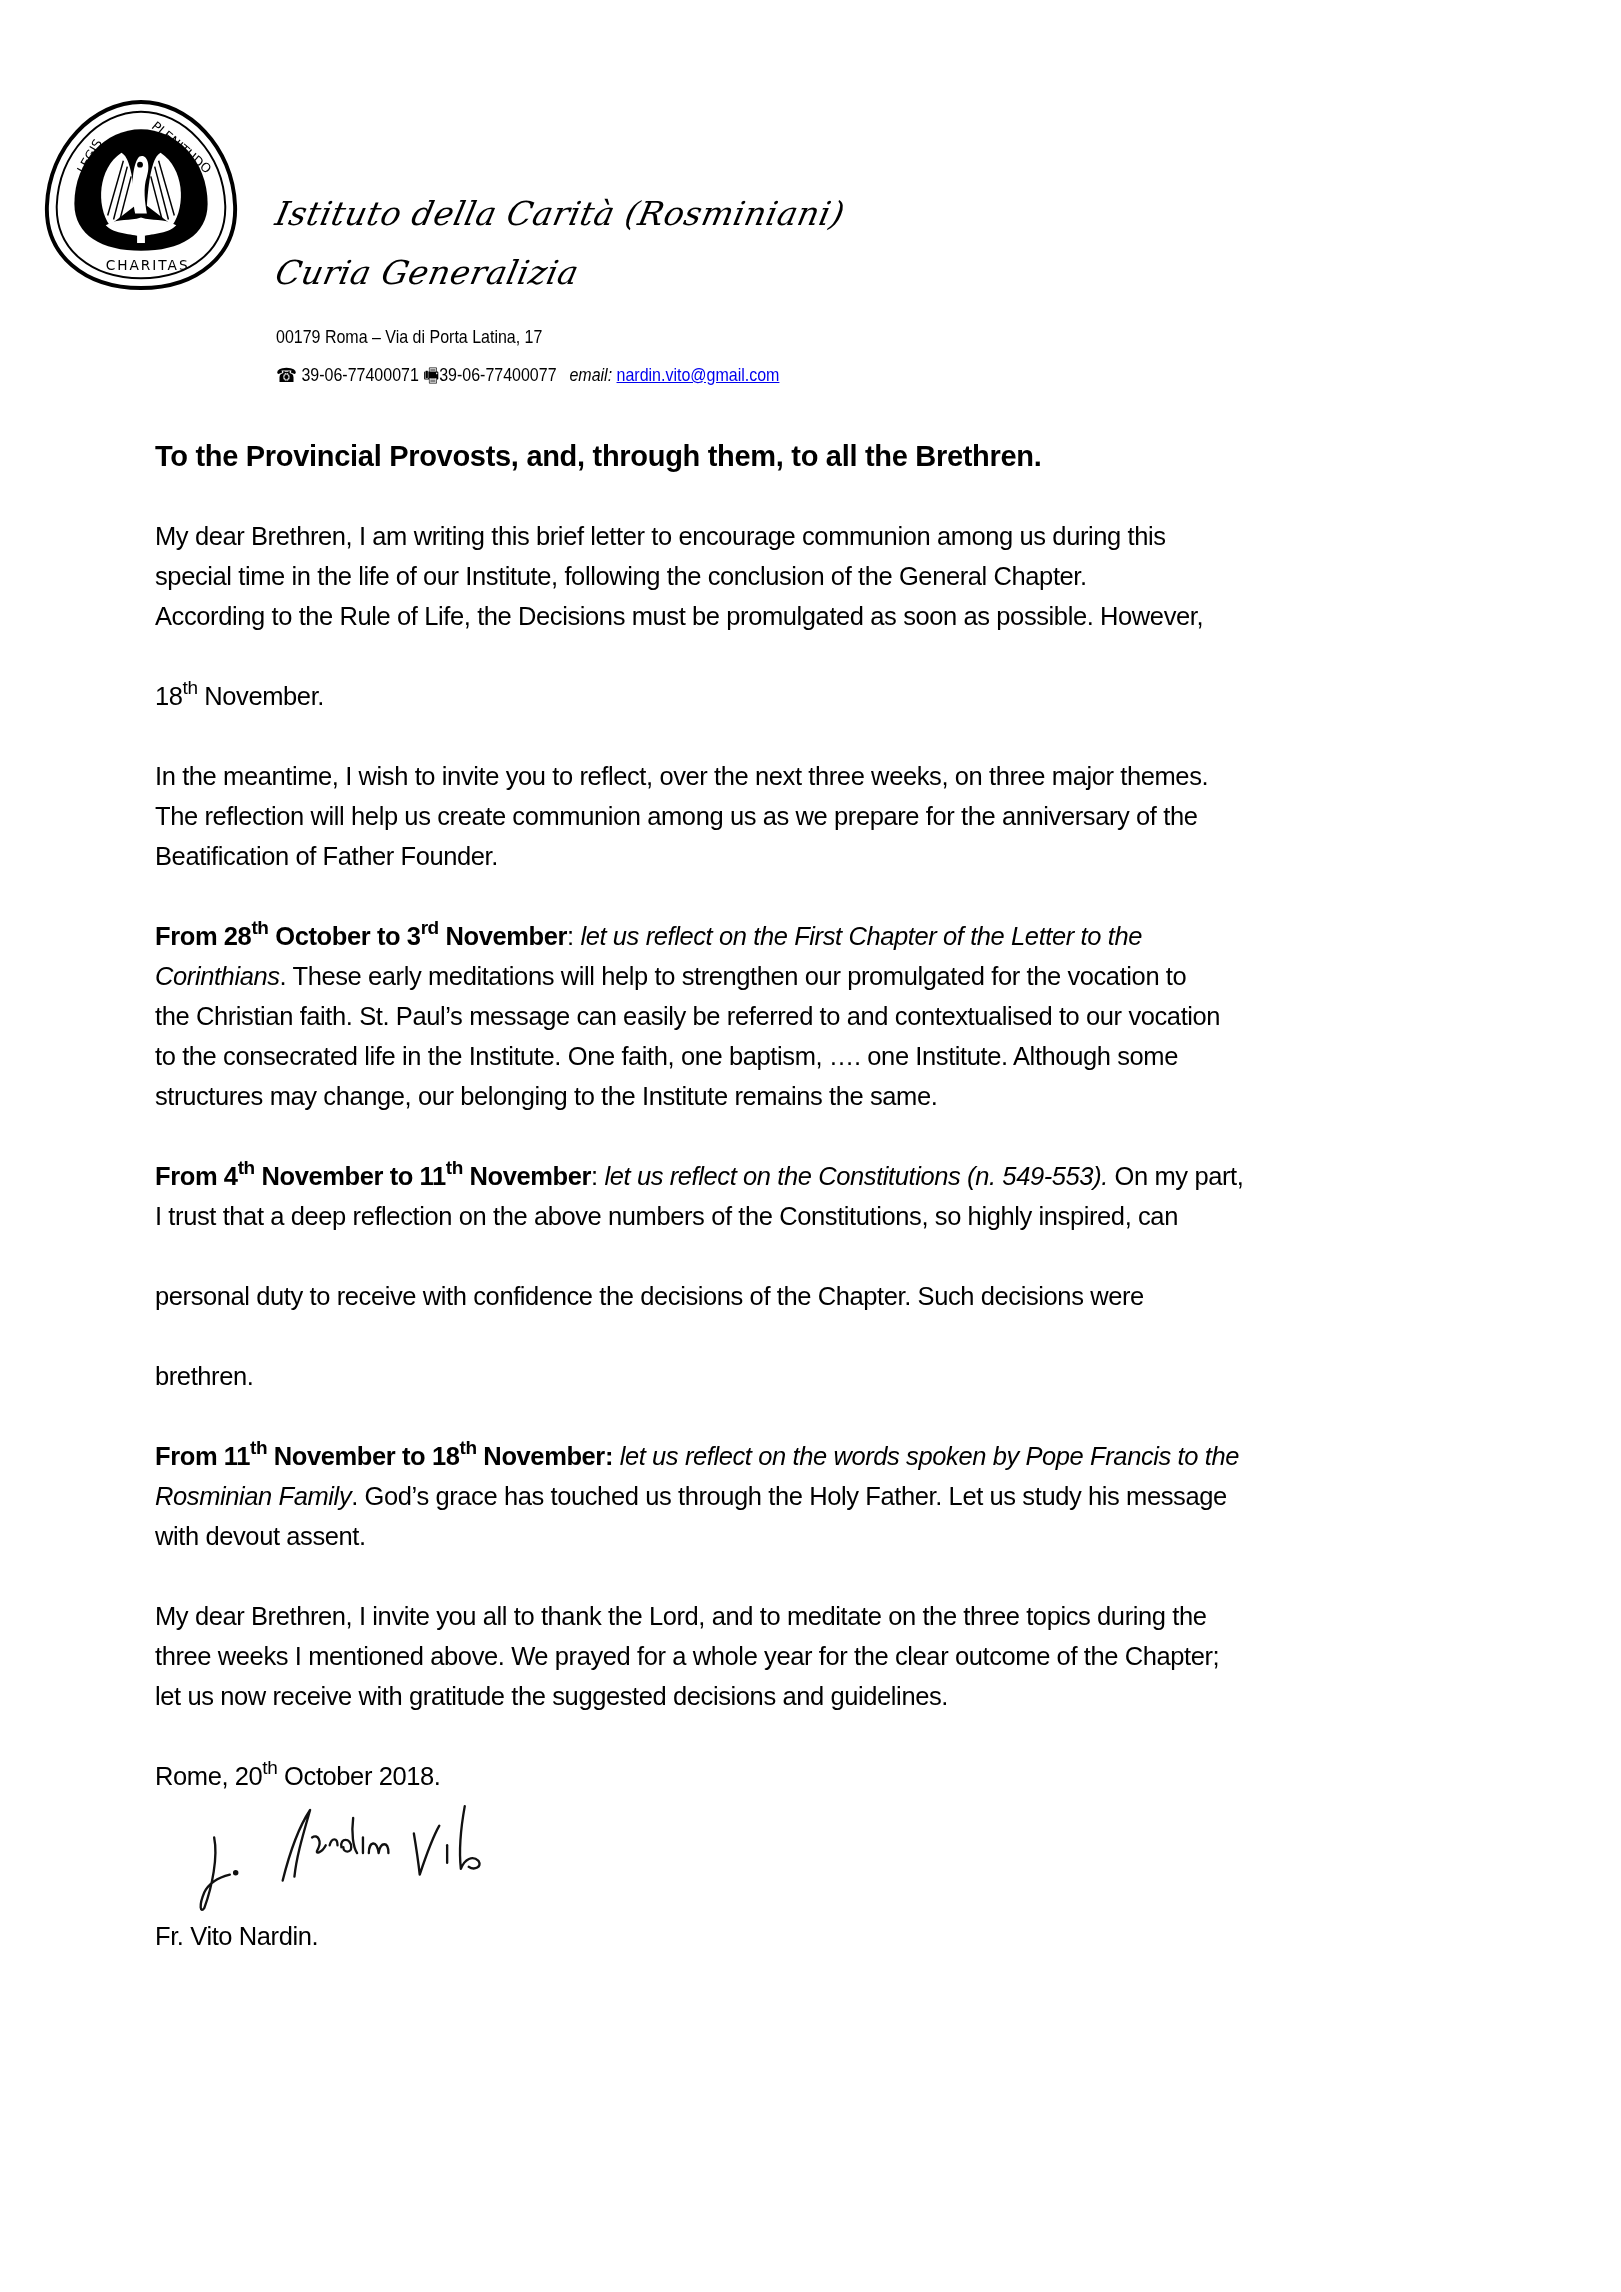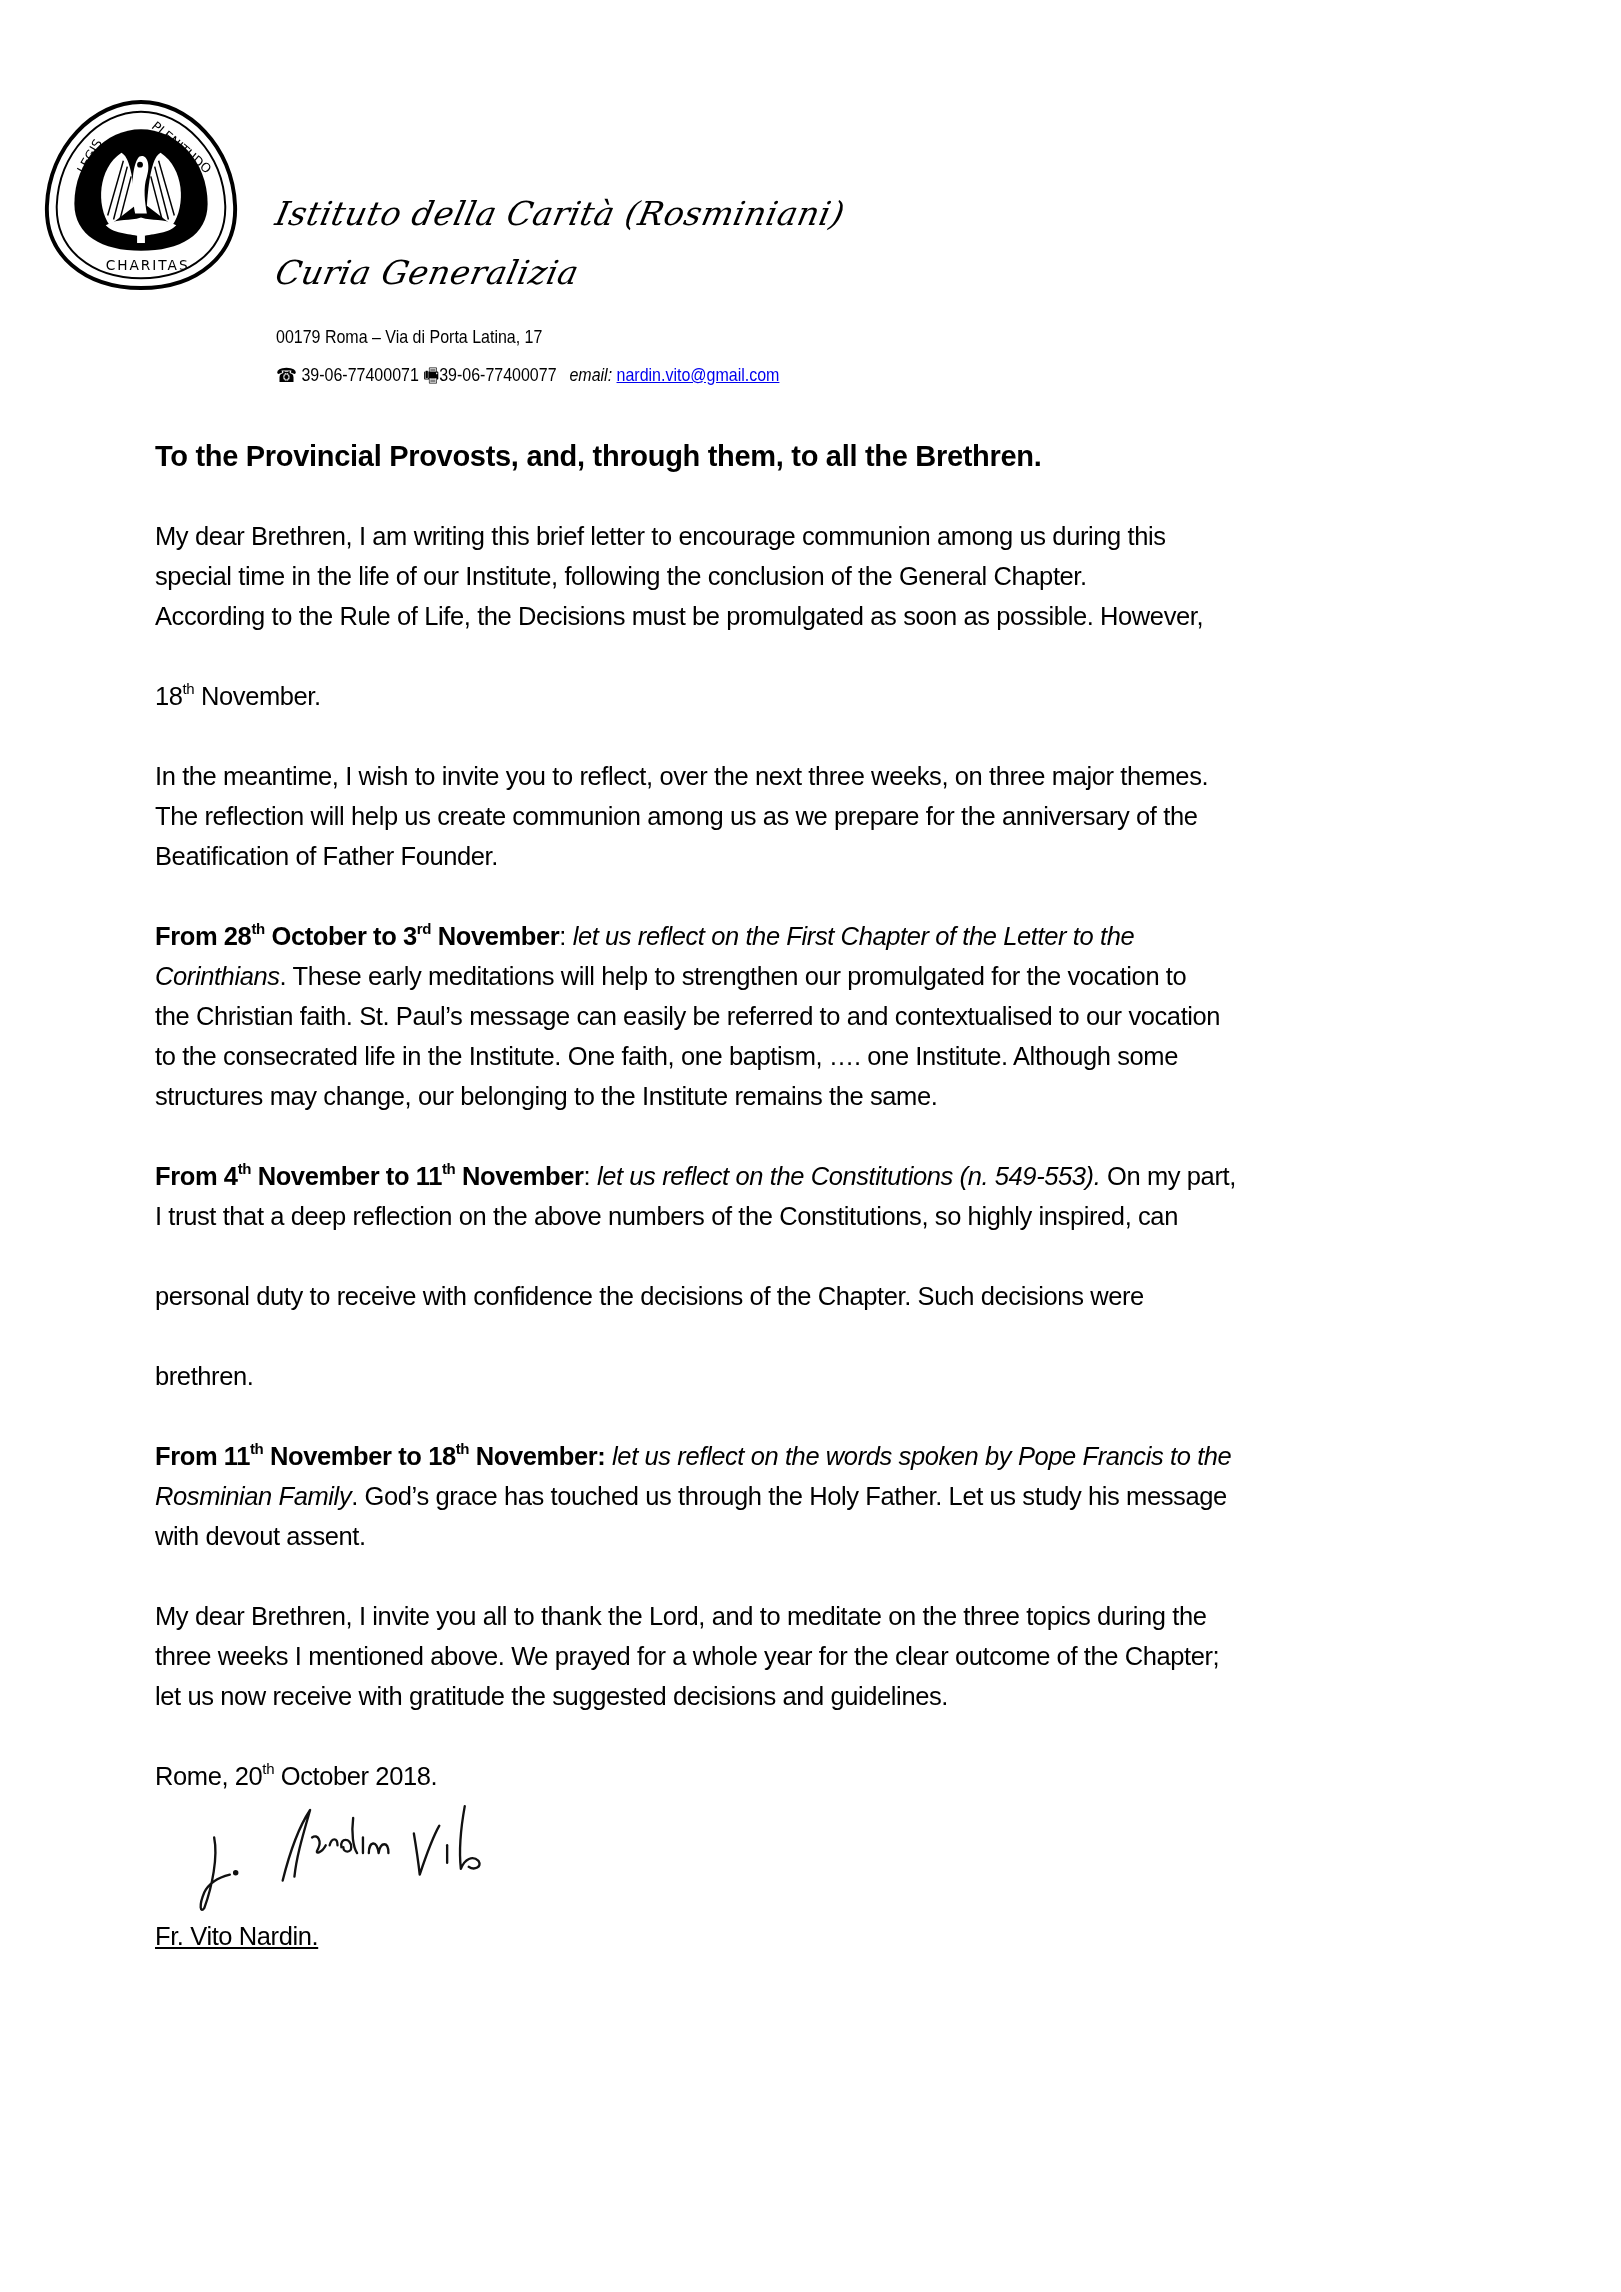--- a/index.html
+++ b/index.html
@@ -23,26 +23,26 @@
   .addr.a2 { top: 361px; }
   .addr .ico { display: inline-block; font-size: 19.6px; vertical-align: -1px; }
   .addr .email-label { font-style: italic; margin-left: 9.8px; }
   .addr a { color: #0000ee; text-decoration: underline; }
   .content {
     position: absolute; left: 155px; top: 428px; width: 1353px;
     font-family: "Liberation Sans", sans-serif; font-size: 25.5px; line-height: 40px;
   }
   .content .heading { font-weight: bold; font-size: 29px; line-height: 40px; margin: 8px 0 40px 0; letter-spacing: -0.3px; }
   .content p { margin: 0 0 40px 0; white-space: nowrap; letter-spacing: -0.4px; }
-  .content sup { font-size: 15px; line-height: 0; vertical-align: 10.8px; }
+  .content sup { font-size: 19px; line-height: 0; vertical-align: 10.8px; }
   .content b { font-weight: bold; }
   .content i { font-style: italic; text-align: center; }
   .date-line { margin-top: 0 !important; margin-bottom: 0 !important; }
   .signature { display: block; width: 372px; height: 118px; margin-left: 19.6px; margin-top: 2px; }
-  .name-line { margin-top: 0 !important; text-decoration: underline; }
+  .name-line { margin-top: 0 !important; }
 </style>
 </head>
 <body>
 
 <div class="page">
 
   <svg class="logo" viewBox="0 0 204 198">
     <path d="M102 4 C150 4 196 50 198 110 C200 160 160 194 102 194 C44 194 4 160 6 110 C8 50 54 4 102 4 Z" fill="#fff" stroke="#000" stroke-width="4"></path>
     <path d="M102 14 C145 14 186 56 188 110 C189 155 152 184 102 184 C52 184 15 155 16 110 C18 56 59 14 102 14 Z" fill="none" stroke="#000" stroke-width="2"></path>
     <path d="M102 32 C138 32 170 64 170 108 C170 140 142 156 102 156 C62 156 34 140 34 108 C34 64 66 32 102 32 Z" fill="#000"></path>

